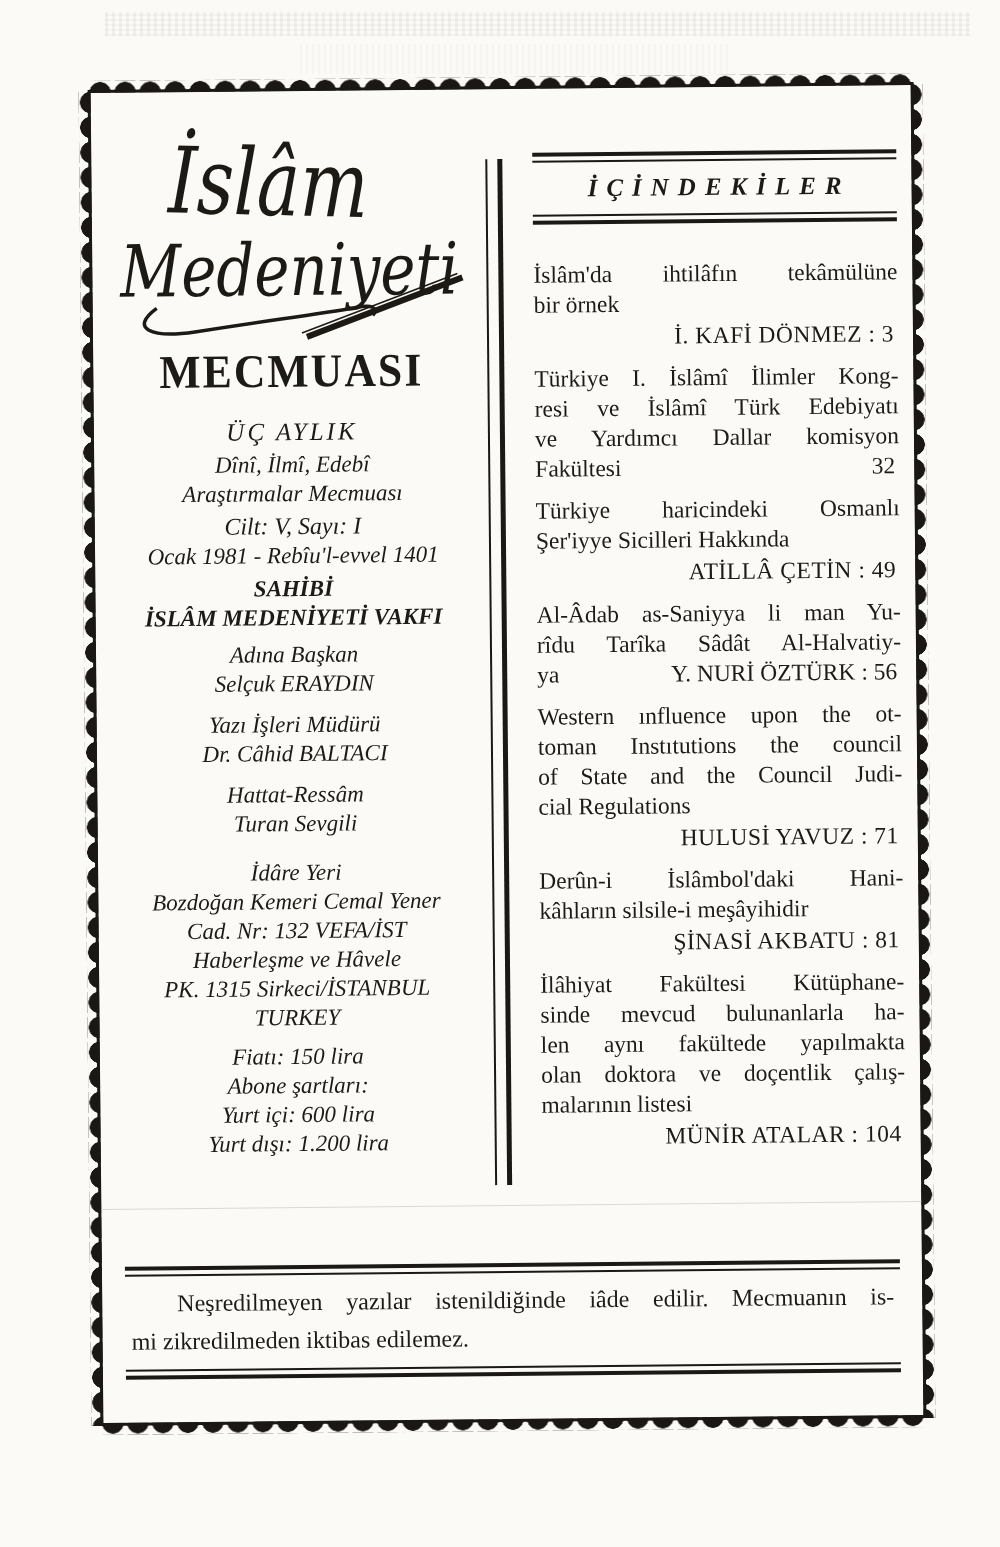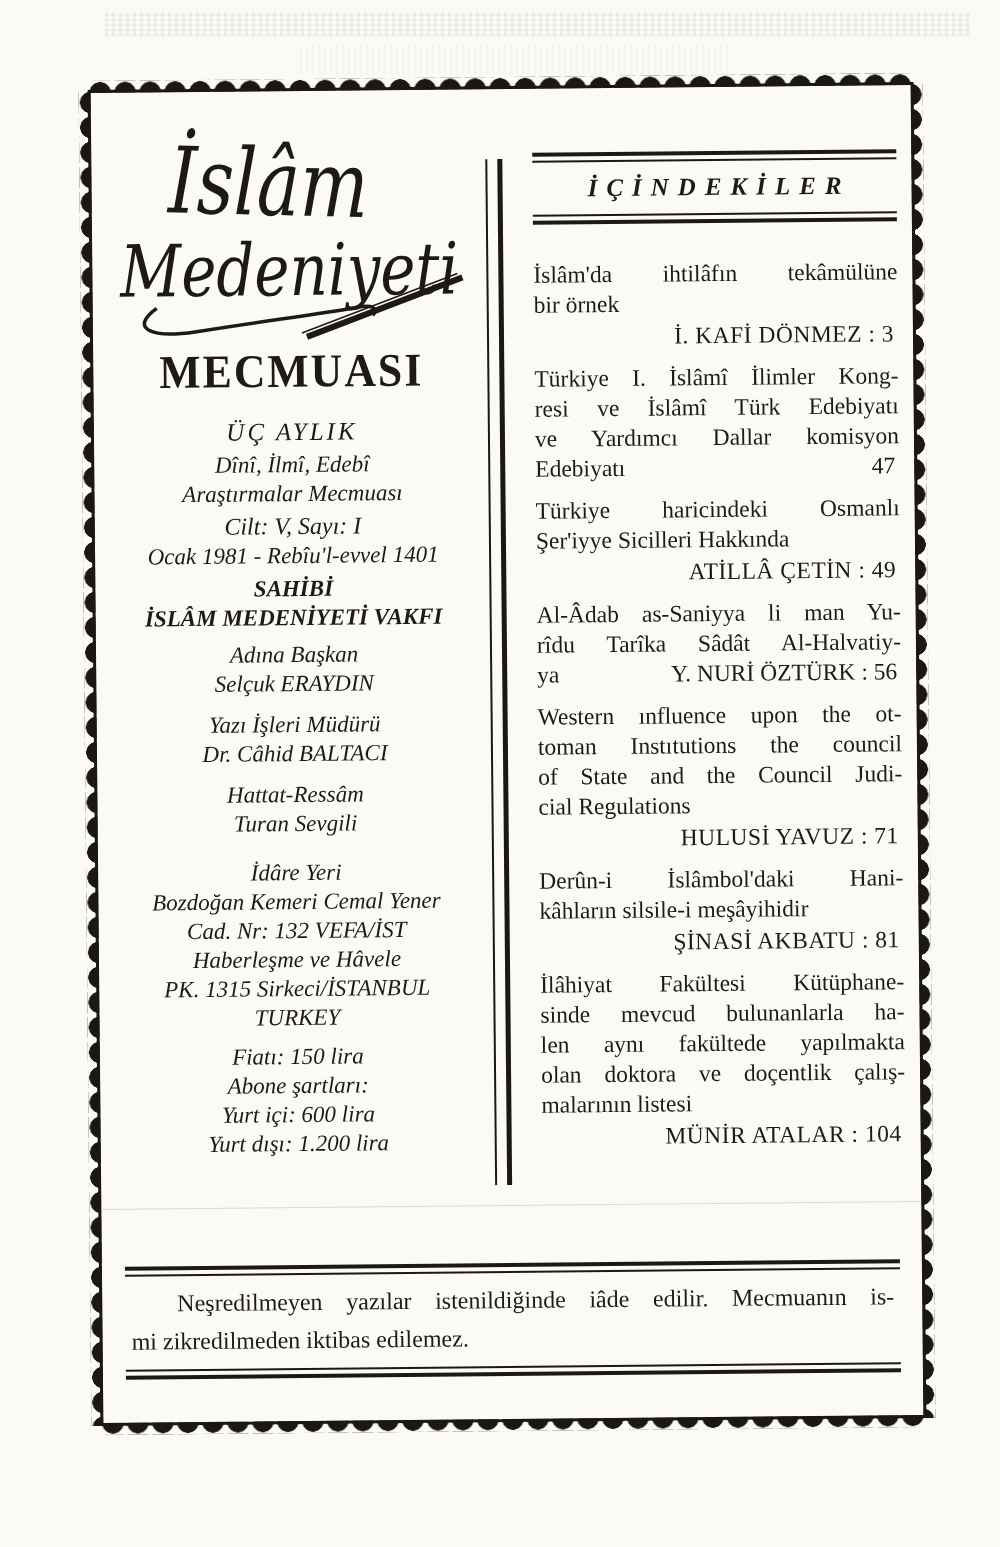--- a/index.html
+++ b/index.html
@@ -169,22 +169,22 @@
           <p class="toc-line">İslâm'da ihtilâfın tekâmülüne</p>
           <p class="toc-line short">bir örnek</p>
           <div class="toc-byline">İ. KAFİ DÖNMEZ : 3</div>
         </div>
 
         <div class="toc-entry">
           <p class="toc-line">Türkiye I. İslâmî İlimler Kong-</p>
           <p class="toc-line">resi ve İslâmî Türk Edebiyatı</p>
           <p class="toc-line">ve Yardımcı Dallar komisyon</p>
           <div class="toc-tail">
-            <span>Edebiyatı</span>
-            <span>47</span>
+            <span>Fakültesi</span>
+            <span>32</span>
           </div>
         </div>
 
         <div class="toc-entry">
           <p class="toc-line">Türkiye haricindeki Osmanlı</p>
           <p class="toc-line short">Şer'iyye Sicilleri Hakkında</p>
           <div class="toc-byline">ATİLLÂ ÇETİN : 49</div>
         </div>
 
         <div class="toc-entry">

